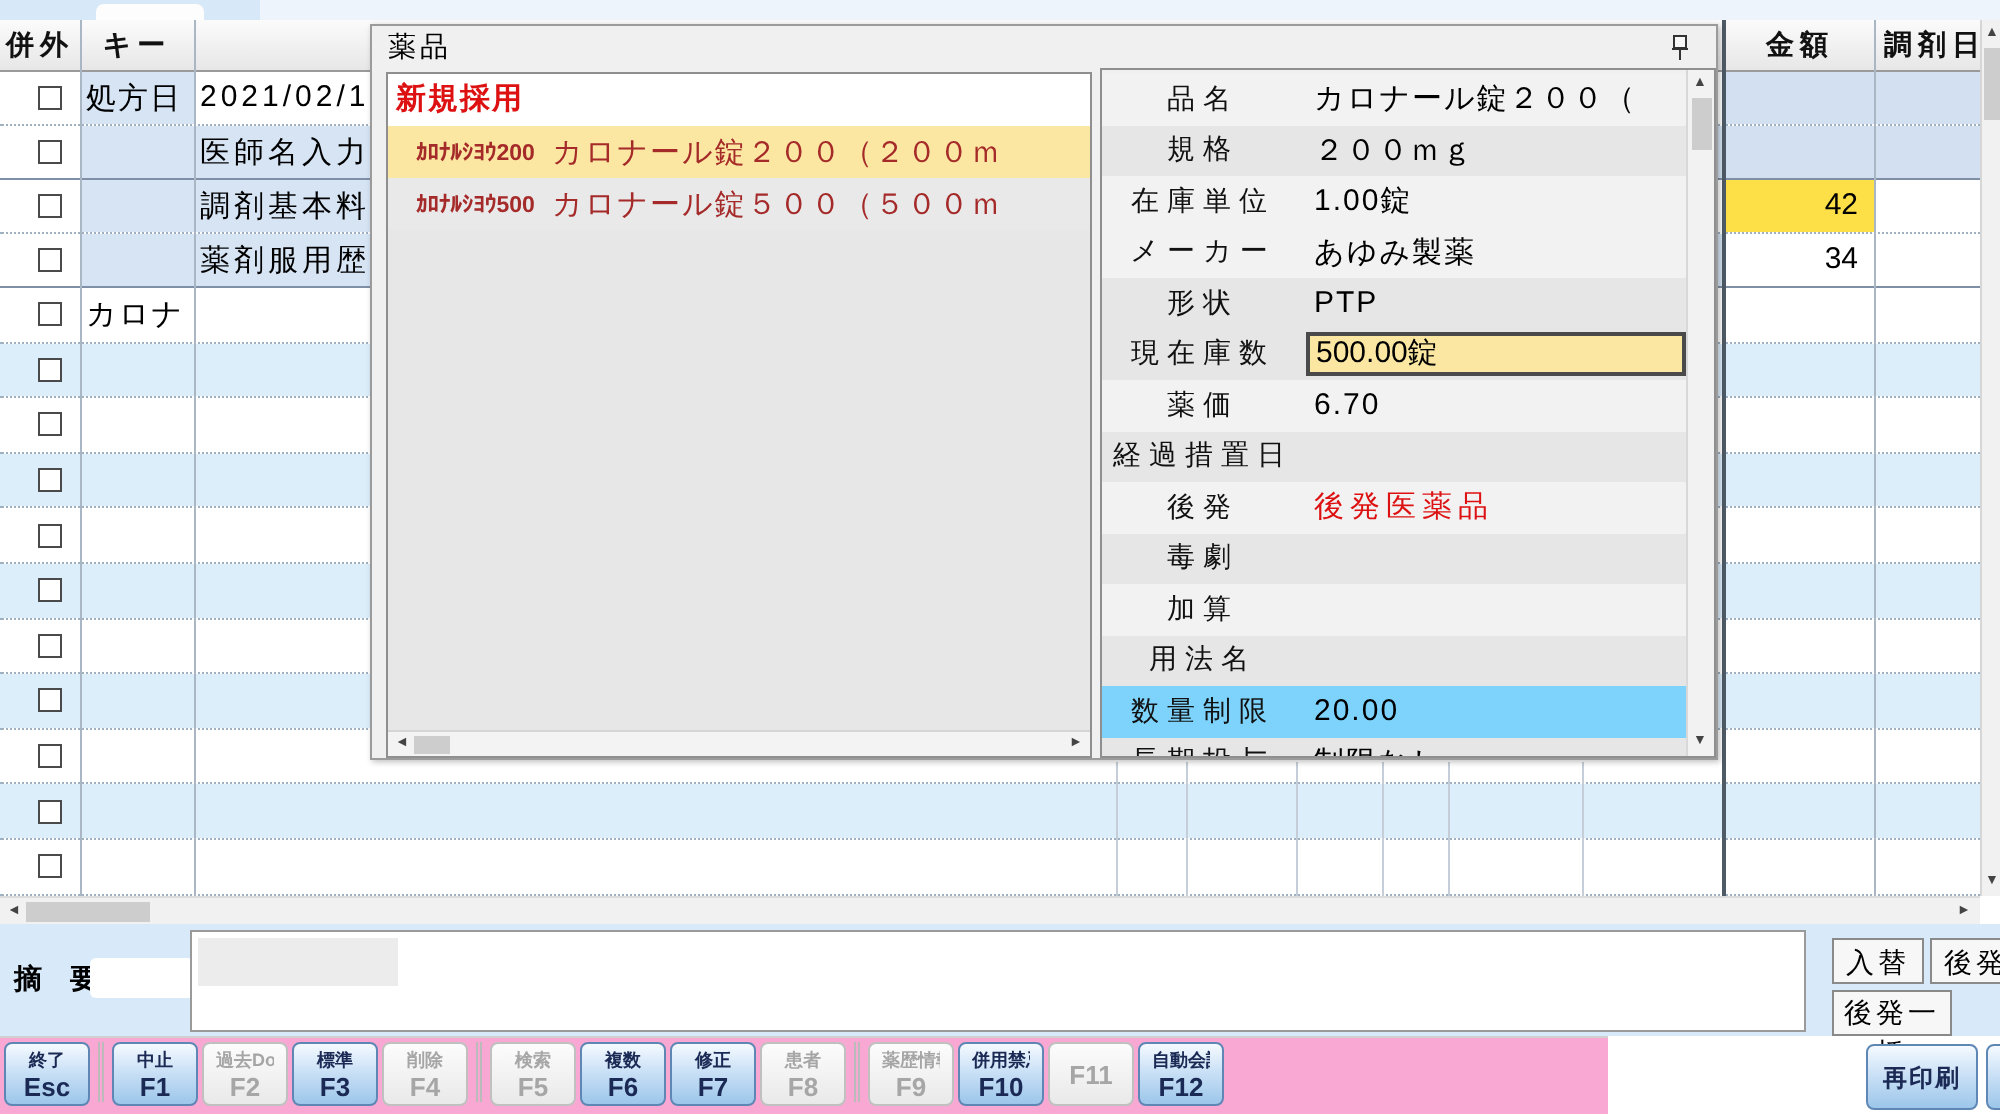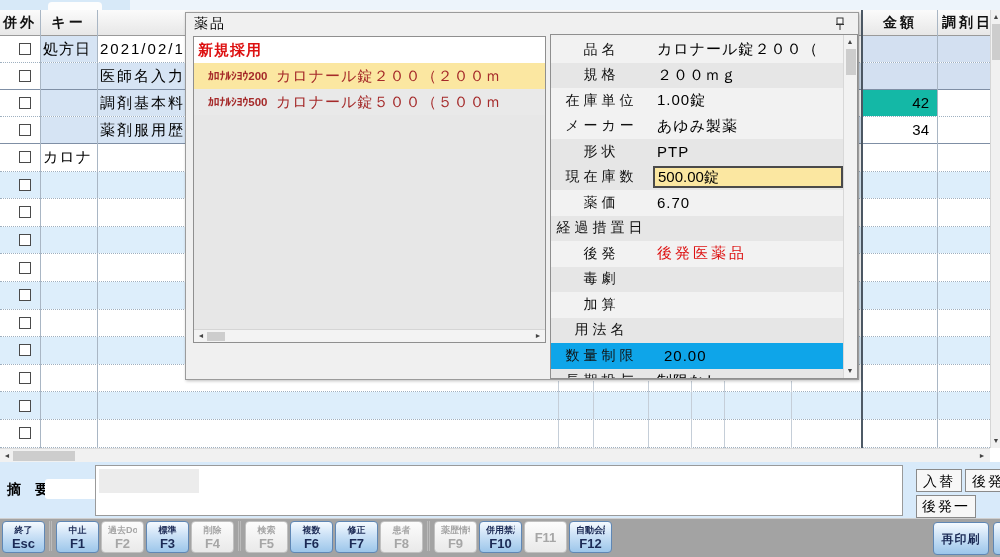--- a/index.html
+++ b/index.html
@@ -45,40 +45,40 @@
   
   .bottom-panel{position:absolute;left:0;top:462px;width:1000px;height:56px;background:#d8eafa;}
   .summary-label{position:absolute;left:7px;top:19px;font-size:14px;font-weight:700;color:#000;}
   .summary-input{position:absolute;left:45px;top:17px;width:52px;height:20px;background:#fff;border:none;border-radius:3px;}
   .memo{position:absolute;left:95px;top:3px;width:808px;height:51px;background:#fff;border:1px solid #9a9a9a;}
   .memo-gray{position:absolute;left:3px;top:3px;width:100px;height:24px;background:#ececec;}
   .flat-btn{position:absolute;background:#f7f7f7;border:1px solid #8a8a8a;font-size:14px;color:#000;
       text-align:center;letter-spacing:2px;padding:0;line-height:20px;height:23px;}
 
   
-  .fn-bar{position:absolute;left:0;top:518px;width:1000px;height:39px;background:#a3a3a3;border-top:1px solid #cfcfcf;}
+  .fn-bar{position:absolute;left:0;top:518px;width:804px;height:39px;background:#f9a8d4;border-top:1px solid #cfcfcf;}
   .fn-keys{position:absolute;left:2px;top:2px;display:flex;align-items:flex-start;}
   .fn-btn{width:43px;height:32px;margin-right:2px;border-radius:4px;border:1px solid #5f87b5;
       background:linear-gradient(#f5faff,#cbe1f6 45%,#9cc6ea);text-align:center;padding-top:2px;}
   .fn-btn .fl{font-size:9px;line-height:11px;font-weight:600;color:var(--c-enabled-key-text);white-space:nowrap;overflow:hidden;}
   .fn-btn .fk{font-size:13px;line-height:15px;font-weight:700;color:var(--c-enabled-key-text);}
   .fn-btn.disabled{border:1px solid #c0c0c0;background:linear-gradient(#fcfcfc,#e9e9e9);}
   .fn-btn.disabled .fl,.fn-btn.disabled .fk{color:#a6a6a6;}
   .fn-sep{width:3px;height:30px;border-left:1px solid #bbb;border-right:1px solid #bbb;margin:0 4px 0 2px;}
   .big-blue-btn{position:absolute;height:33px;border-radius:4px;border:1px solid #5f87b5;
       background:linear-gradient(#f5faff,#cbe1f6 45%,#9cc6ea);font-size:12px;font-weight:700;
       color:var(--c-enabled-key-text);text-align:center;line-height:31px;letter-spacing:1px;}
 
   
   .popup{position:absolute;left:185px;top:12px;width:674px;height:368px;background:#f0f0f0;
       border:1px solid #9b9b9b;box-shadow:1px 1px 3px rgba(0,0,0,.25);z-index:10;}
   .popup-title{position:absolute;left:8px;top:2px;font-size:14px;color:#000;letter-spacing:2px;}
   .pin-icon{position:absolute;left:648px;top:4px;width:12px;height:14px;cursor:pointer;}
 
-  .drug-list{position:absolute;left:7px;top:23px;width:353px;height:307px;background:#e7e7e7;
+  .drug-list{position:absolute;left:7px;top:23px;width:353px;height:343px;background:#e7e7e7;
       border:1px solid #8f8f8f;overflow:hidden;}
   .list-new{height:26px;line-height:26px;background:#fff;color:var(--c-alert-red);font-size:15px;
       font-weight:600;padding-left:4px;letter-spacing:1px;}
   .list-item{height:26px;display:flex;align-items:center;color:var(--c-drug-name-red);}
   .list-item .code{width:82px;font-size:11.5px;font-weight:600;padding-left:14px;white-space:nowrap;overflow:hidden;}
   .list-item .name{flex:1;font-size:15px;letter-spacing:1px;white-space:nowrap;overflow:hidden;}
   .list-hscroll{position:absolute;left:0;right:0;bottom:0;height:13px;background:#f3f3f3;border-top:1px solid #d5d5d5;}
 
   .drug-details{position:absolute;left:364px;top:21px;width:308px;height:345px;background:#f0f0f0;
       border:1px solid #8f8f8f;overflow:hidden;}
@@ -126,21 +126,21 @@
         <div class="gcell val-cell" style="background: rgb(214, 228, 244);">医師名入力</div>
         <div class="gcell amt-cell" style="background: rgb(211, 224, 241);"></div>
         <div class="gcell dsp-cell" style="background: rgb(211, 224, 241);"></div>
       </div>
       <div class="grow" style="height: 27px; border-bottom: 1px dotted rgb(159, 176, 192);">
         <div class="gcell cb-cell" style="background: rgb(255, 255, 255);">
           <span class="checkbox"></span>
         </div>
         <div class="gcell key-cell" style="background: rgb(214, 228, 244);"></div>
         <div class="gcell val-cell" style="background: rgb(214, 228, 244);">調剤基本料</div>
-        <div class="gcell amt-cell" style="background: #14b8a6; margin-left: 24px;">42</div>
+        <div class="gcell amt-cell" style="background: #fde047; margin-left: 24px;">42</div>
         <div class="gcell dsp-cell" style="background: rgb(255, 255, 255);"></div>
       </div>
       <div class="grow" style="height: 27px; border-bottom: 1px solid rgb(127, 143, 165);">
         <div class="gcell cb-cell" style="background: rgb(255, 255, 255);">
           <span class="checkbox"></span>
         </div>
         <div class="gcell key-cell" style="background: rgb(214, 228, 244);"></div>
         <div class="gcell val-cell" style="background: rgb(214, 228, 244);">薬剤服用歴</div>
         <div class="gcell amt-cell" style="background: rgb(255, 255, 255);">34</div>
         <div class="gcell dsp-cell" style="background: rgb(255, 255, 255);"></div>
@@ -411,21 +411,21 @@
             <span class="dvalue"></span>
           </div>
           <div class="drow" style="background: rgb(242, 242, 242);">
             <span class="dlabel">加算</span>
             <span class="dvalue"></span>
           </div>
           <div class="drow" style="background: rgb(230, 230, 230);">
             <span class="dlabel">用法名</span>
             <span class="dvalue"></span>
           </div>
-          <div class="drow" style="background: #0ea5e9; gap: 7px;">
+          <div class="drow" style="background: #7dd3fc;">
             <span class="dlabel">数量制限</span>
             <span class="dvalue">20.00</span>
           </div>
           <div class="drow" style="background: rgb(230, 230, 230);">
             <span class="dlabel">長期投与</span>
             <span class="dvalue">制限なし</span>
           </div>
         </div>
       <div class="details-vscroll">
         <div class="sb-arrow" style="left:0;top:1px;">▲</div>

